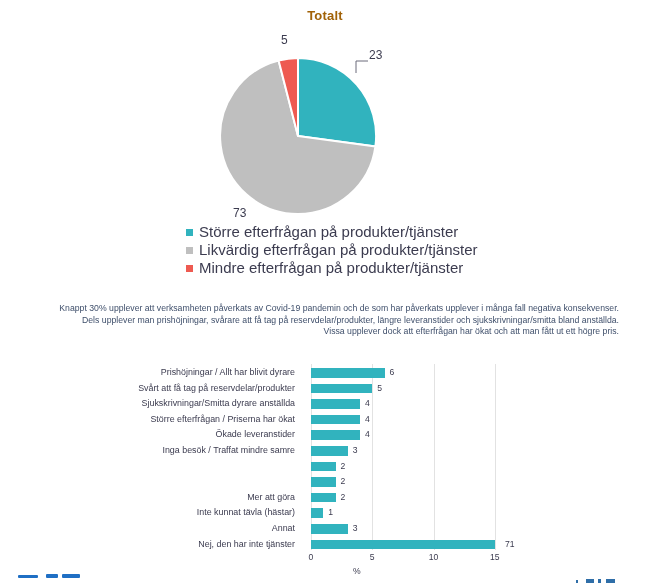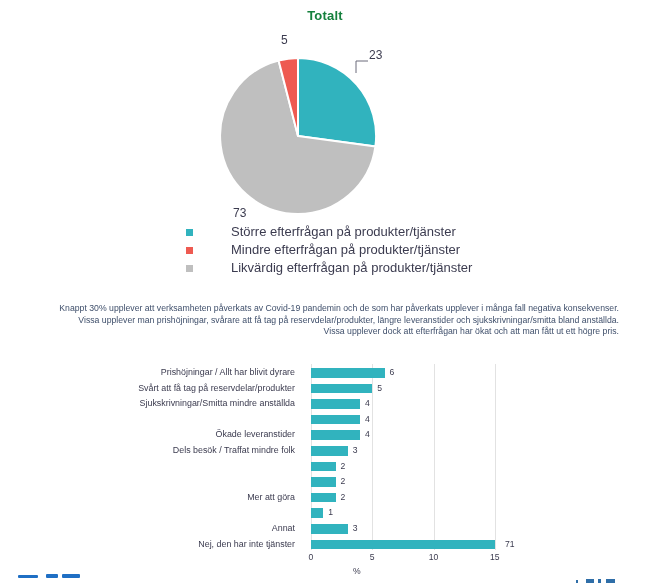--- a/index.html
+++ b/index.html
@@ -6,34 +6,34 @@
   body{
     width:650px;height:584px;background:#ffffff;overflow:hidden;position:relative;
     font-family:"Liberation Sans","DejaVu Sans",sans-serif;
     color:#3b3b4f;
     -webkit-font-smoothing:antialiased;
   }
   
   #pie-section{position:absolute;left:0;top:0;width:650px;height:290px;}
   #pie-title{
     position:absolute;left:0;top:8px;width:650px;text-align:center;
-    font-size:13px;font-weight:bold;color:#15803d;letter-spacing:.2px;
+    font-size:13px;font-weight:bold;color:#a16207;letter-spacing:.2px;
   }
   #pie-wrap{position:absolute;left:220px;top:58px;width:156px;height:156px;}
   #pie-svg{display:block;}
   .pie-val{position:absolute;font-size:12px;color:#3b3b4f;}
   #pie-val-5{left:281px;top:33px;}
   #pie-val-23{left:369px;top:48px;}
   #pie-val-73{left:233px;top:206px;}
   #leader{position:absolute;left:355px;top:58px;}
   
   #pie-legend{position:absolute;left:186px;top:224px;width:340px;}
   .legend-row{display:flex;align-items:center;height:16px;margin-bottom:2px;}
   .legend-swatch{width:7px;height:7px;display:inline-block;margin-right:6px;flex:0 0 auto;}
-  .legend-label{font-size:13px;color:#3b3b4f;line-height:16px;white-space:nowrap;margin-left:32px;}
+  .legend-label{font-size:15px;color:#3b3b4f;line-height:16px;white-space:nowrap;}
   
   #para{
     position:absolute;left:44px;top:303px;width:575px;
     font-size:8.7px;line-height:11.6px;color:#3f4f6b;
   }
   #para div{white-space:nowrap;text-align:right;}
   
   #bar-section{position:absolute;left:0;top:364px;width:650px;height:234px;}
   .bar-row{position:absolute;left:0;width:650px;height:15.6px;}
   .bar-cat{
@@ -78,33 +78,33 @@
   <div class="pie-val" id="pie-val-5">5</div>
   <div class="pie-val" id="pie-val-23">23</div>
   <div class="pie-val" id="pie-val-73">73</div>
 
   <div id="pie-legend">
     <div class="legend-row">
       <span class="legend-swatch" style="background:#31b3be"></span>
       <span class="legend-label">Större efterfrågan på produkter/tjänster</span>
     </div>
     <div class="legend-row">
+      <span class="legend-swatch" style="background:#bfbfbf"></span>
+      <span class="legend-label">Likvärdig efterfrågan på produkter/tjänster</span>
+    </div>
+    <div class="legend-row">
       <span class="legend-swatch" style="background:#ee5a51"></span>
       <span class="legend-label">Mindre efterfrågan på produkter/tjänster</span>
-    </div>
-    <div class="legend-row">
-      <span class="legend-swatch" style="background:#bfbfbf"></span>
-      <span class="legend-label">Likvärdig efterfrågan på produkter/tjänster</span>
     </div>
   </div>
 </div>
 
 <div id="para">
   <div>Knappt 30% upplever att verksamheten påverkats av Covid-19 pandemin och de som har påverkats upplever i många fall negativa konsekvenser.</div>
-  <div>Vissa upplever man prishöjningar, svårare att få tag på reservdelar/produkter, längre leveranstider och sjukskrivningar/smitta bland anställda.</div>
+  <div>Dels upplever man prishöjningar, svårare att få tag på reservdelar/produkter, längre leveranstider och sjukskrivningar/smitta bland anställda.</div>
   <div>Vissa upplever dock att efterfrågan har ökat och att man fått ut ett högre pris.</div>
 </div>
 
 <div id="bar-section">
   <div id="gridlines">
       <div class="gridline" style="left: 311px;"></div>
       <div class="gridline" style="left: 372.25px;"></div>
       <div class="gridline" style="left: 433.5px;"></div>
       <div class="gridline" style="left: 494.75px;"></div>
     </div>
@@ -113,52 +113,54 @@
         <div class="bar-cat">Prishöjningar / Allt har blivit dyrare</div>
         <div class="bar-rect" style="width: 73.5px;"></div>
         <div class="bar-val" style="left: 389.5px;">6</div>
       </div>
       <div class="bar-row" style="top: 16.6px;">
         <div class="bar-cat">Svårt att få tag på reservdelar/produkter</div>
         <div class="bar-rect" style="width: 61.25px;"></div>
         <div class="bar-val" style="left: 377.25px;">5</div>
       </div>
       <div class="bar-row" style="top: 32.2px;">
-        <div class="bar-cat">Sjukskrivningar/Smitta mindre anställda</div>
+        <div class="bar-cat">Sjukskrivningar/Smitta dyrare anställda</div>
         <div class="bar-rect" style="width: 49px;"></div>
         <div class="bar-val" style="left: 365px;">4</div>
       </div>
       <div class="bar-row" style="top: 47.8px;">
+        <div class="bar-cat">Större efterfrågan / Priserna har ökat</div>
         <div class="bar-rect" style="width: 49px;"></div>
         <div class="bar-val" style="left: 365px;">4</div>
       </div>
       <div class="bar-row" style="top: 63.4px;">
         <div class="bar-cat">Ökade leveranstider</div>
         <div class="bar-rect" style="width: 49px;"></div>
         <div class="bar-val" style="left: 365px;">4</div>
       </div>
       <div class="bar-row" style="top: 79px;">
-        <div class="bar-cat">Dels besök / Traffat mindre folk</div>
+        <div class="bar-cat">Inga besök / Traffat mindre samre</div>
         <div class="bar-rect" style="width: 36.75px;"></div>
         <div class="bar-val" style="left: 352.75px;">3</div>
       </div>
       <div class="bar-row" style="top: 94.6px;">
         <div class="bar-rect" style="width: 24.5px;"></div>
         <div class="bar-val" style="left: 340.5px;">2</div>
       </div>
       <div class="bar-row" style="top: 110.2px;">
         <div class="bar-rect" style="width: 24.5px;"></div>
         <div class="bar-val" style="left: 340.5px;">2</div>
       </div>
       <div class="bar-row" style="top: 125.8px;">
         <div class="bar-cat">Mer att göra</div>
         <div class="bar-rect" style="width: 24.5px;"></div>
         <div class="bar-val" style="left: 340.5px;">2</div>
       </div>
       <div class="bar-row" style="top: 141.4px;">
+        <div class="bar-cat">Inte kunnat tävla (hästar)</div>
         <div class="bar-rect" style="width: 12.25px;"></div>
         <div class="bar-val" style="left: 328.25px;">1</div>
       </div>
       <div class="bar-row" style="top: 157px;">
         <div class="bar-cat">Annat</div>
         <div class="bar-rect" style="width: 36.75px;"></div>
         <div class="bar-val" style="left: 352.75px;">3</div>
       </div>
       <div class="bar-row" style="top: 172.6px;">
         <div class="bar-cat">Nej, den har inte tjänster</div>

